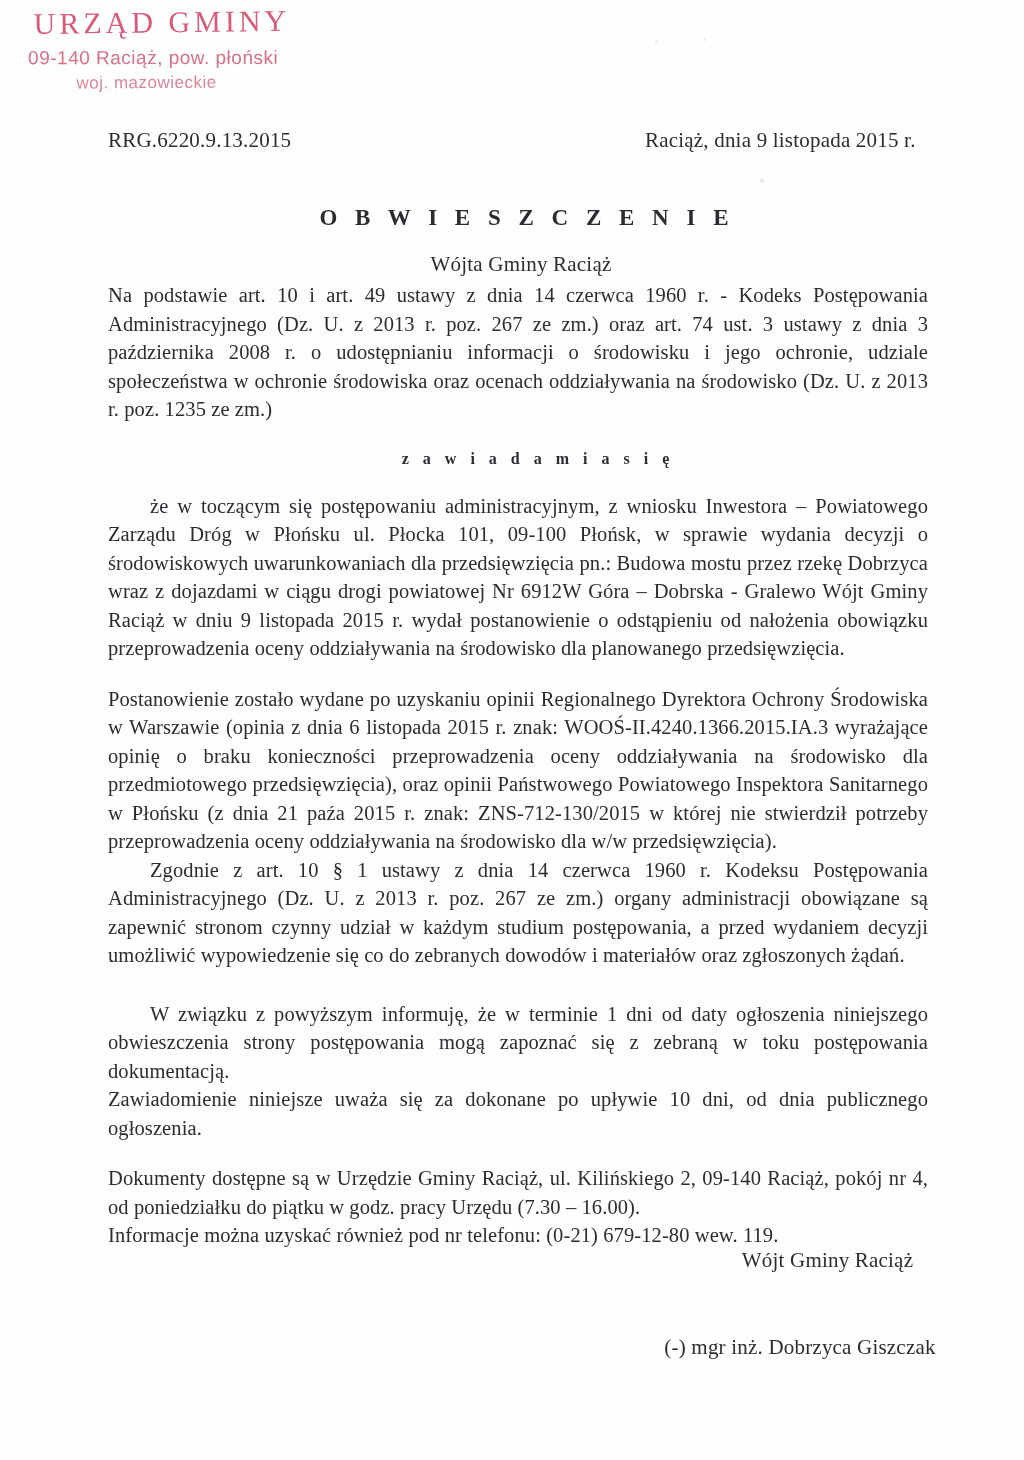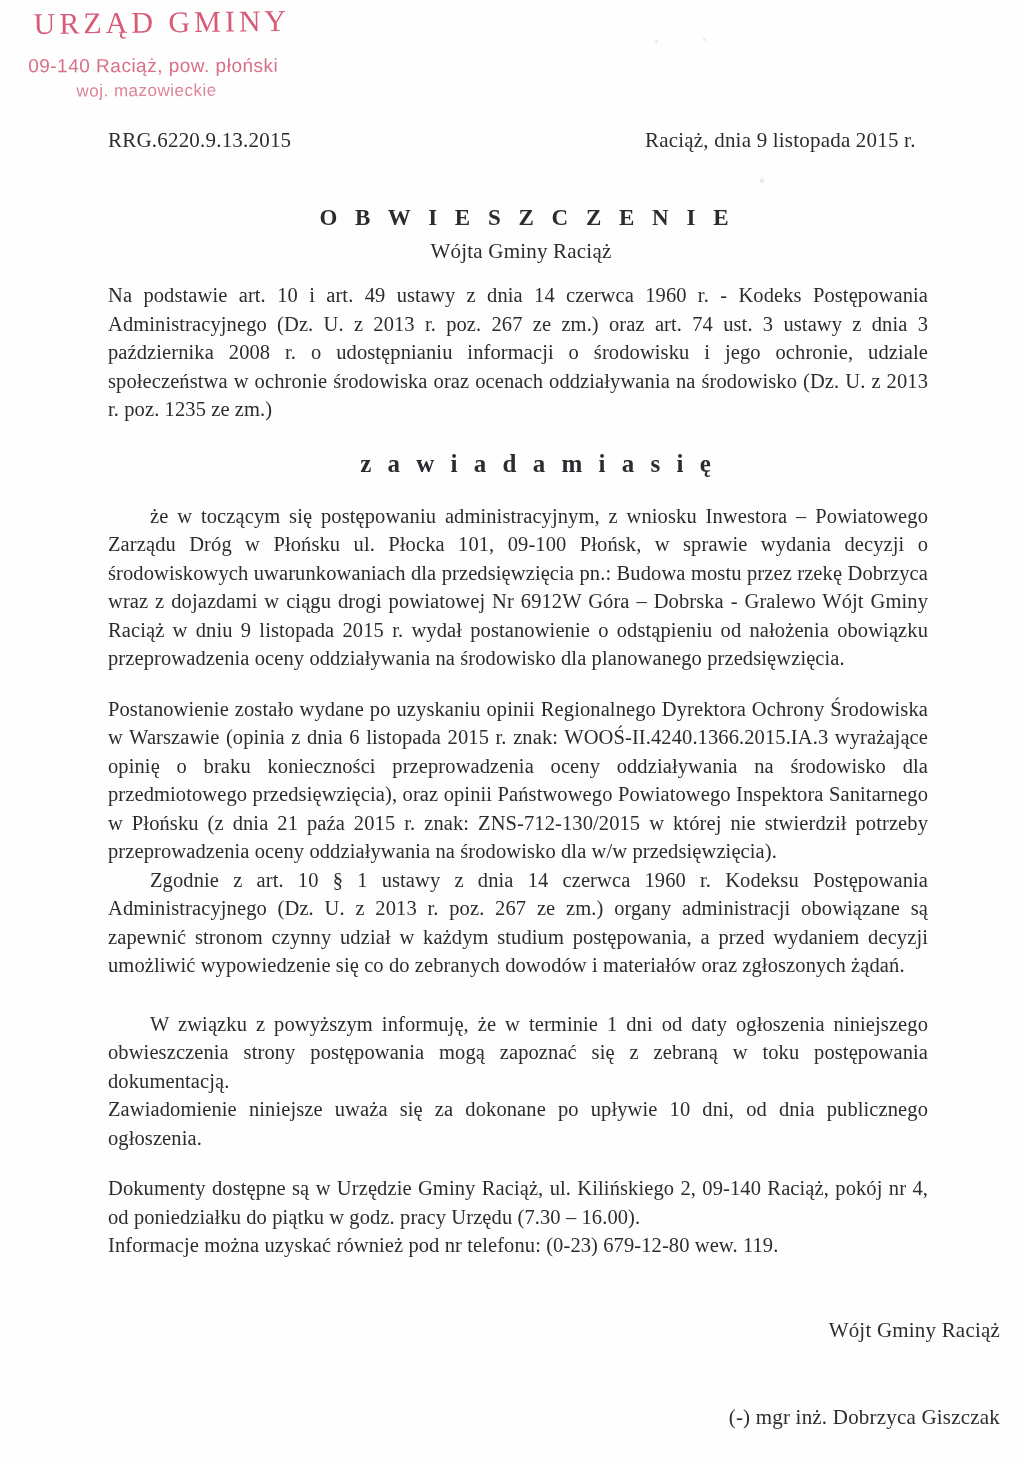--- a/index.html
+++ b/index.html
@@ -38,21 +38,21 @@
     line-height: 1.05;
     color: #d34f6d;
     padding-left: 6px;
     white-space: nowrap;
   }
   .stamp-line2 {
     font-family: "Liberation Sans", "DejaVu Sans", sans-serif;
     font-size: 19px;
     letter-spacing: 0.5px;
     line-height: 1.25;
-    margin-top: 16px;
+    margin-top: 8px;
     color: #d5647d;
     white-space: nowrap;
     transform: rotate(0.6deg);
   }
   .stamp-line3 {
     font-family: "Liberation Sans", "DejaVu Sans", sans-serif;
     font-size: 17px;
     letter-spacing: 0.5px;
     line-height: 1.25;
     margin-top: 3px;
@@ -90,21 +90,21 @@
     text-align: center;
   }
   .title-main {
     font-size: 23px;
     font-weight: bold;
     letter-spacing: 6px;
     padding-left: 30px;
   }
   .title-sub {
     font-size: 21px;
-    margin-top: 8px;
+    margin-top: 21px;
     padding-left: 18px;
     letter-spacing: 0.2px;
   }
 
   
   .body {
     position: absolute;
     left: 108px;
     top: 281px;
     width: 820px;
@@ -116,34 +116,34 @@
     text-align: justify;
     text-justify: inter-word;
     letter-spacing: 0.1px;
   }
   p.indent { text-indent: 42px; }
   .gap-md { height: 22px; }
   .gap-lg { height: 30px; }
 
   .notify {
     text-align: center;
-    font-size: 25px;
+    font-size: 16px;
     font-weight: bold;
     letter-spacing: 5px;
     margin: 26px 0 24px 0;
     padding-left: 40px;
   }
 
   
   .sign-block {
     position: absolute;
     left: 600px;
-    top: 1318px;
+    top: 1248px;
     width: 400px;
-    text-align: right;
+    text-align: center;
   }
   .sign-name {
     font-size: 21px;
     letter-spacing: 0.2px;
     padding-left: 55px;
   }
   .sign-person {
     font-size: 21px;
     letter-spacing: 0.2px;
     margin-top: 62px;
@@ -194,21 +194,21 @@
     <div class="gap-lg"></div>
 
     <p class="para indent">W związku z powyższym informuję, że w terminie 1 dni od daty ogłoszenia niniejszego obwieszczenia strony postępowania mogą zapoznać się z zebraną w toku postępowania dokumentacją.</p>
 
     <p class="para">Zawiadomienie niniejsze uważa się za dokonane po upływie 10 dni, od dnia publicznego ogłoszenia.</p>
 
     <div class="gap-md"></div>
 
     <p class="para">Dokumenty dostępne są w Urzędzie Gminy Raciąż, ul. Kilińskiego 2, 09-140 Raciąż, pokój nr 4, od poniedziałku do piątku w godz. pracy Urzędu (7.30 – 16.00).</p>
 
-    <p class="para">Informacje można uzyskać również pod nr telefonu: (0-23) 679-12-80 wew. 119.</p>
+    <p class="para">Informacje można uzyskać również pod nr telefonu: (0-21) 679-12-80 wew. 119.</p>
 
   </div>
 
   <div class="sign-block">
     <div class="sign-name">Wójt Gminy Raciąż</div>
     <div class="sign-person">(-) mgr inż. Dobrzyca Giszczak</div>
   </div>
 
   <div class="speck" style="left:760px;top:178px;width:4px;height:5px;"></div>
   <div class="speck" style="left:655px;top:40px;width:3px;height:3px;"></div>

